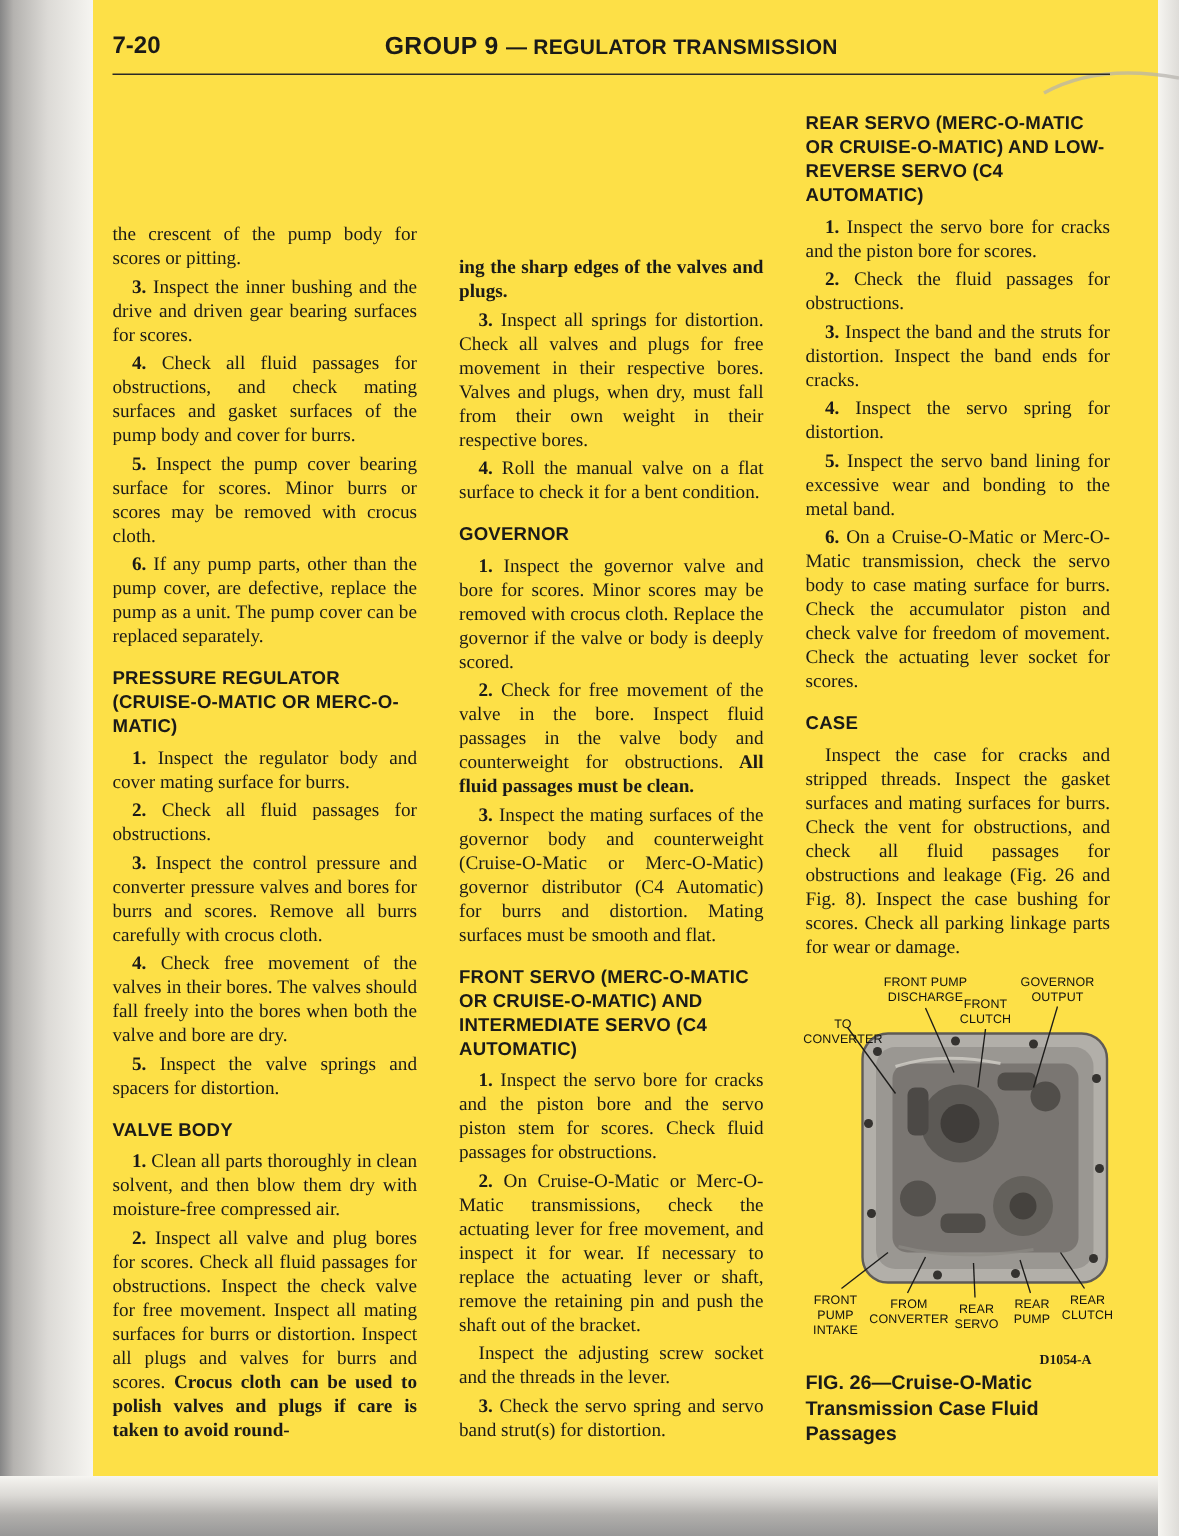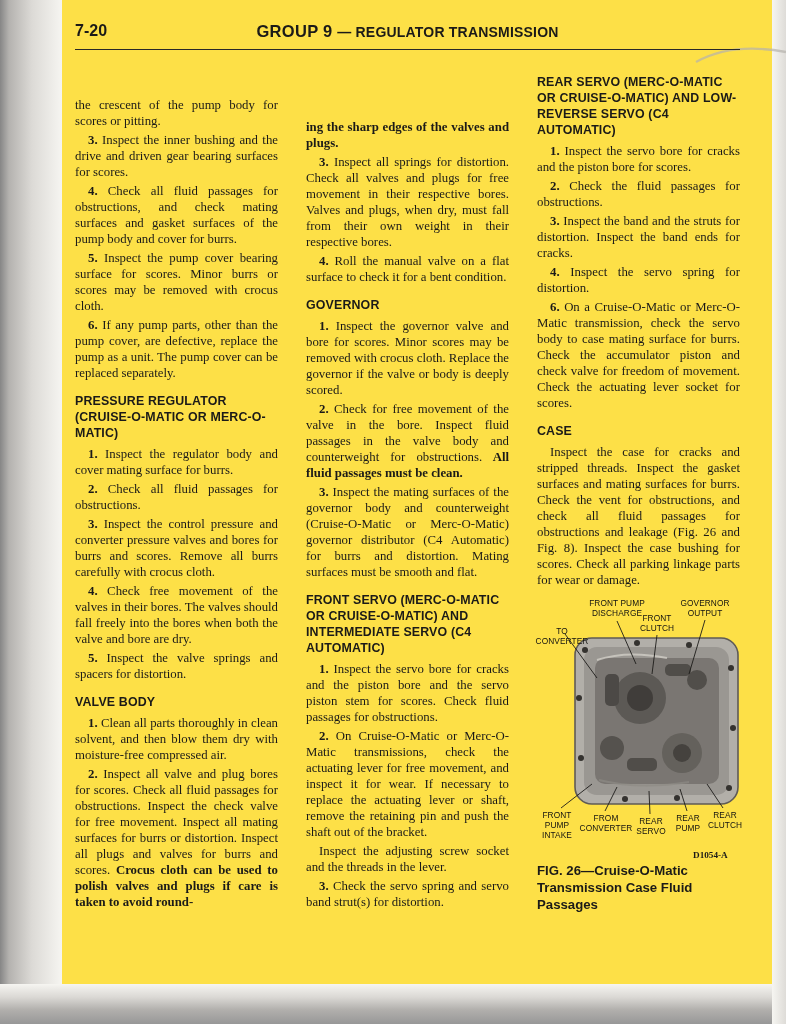--- a/index.html
+++ b/index.html
@@ -170,20 +170,21 @@
           <p class="para indent">Inspect the adjusting screw socket and the threads in the lever.</p>
           <p class="para indent"><strong class="step-num">3. </strong>Check the servo spring and servo band strut(s) for distortion.</p>
         </div>
       <div class="col">
         <div>
             <h3 class="sec-heading">REAR SERVO (MERC-O-MATIC OR CRUISE-O-MATIC) AND LOW-REVERSE SERVO (C4 AUTOMATIC)</h3>
             <p class="para indent"><strong class="step-num">1. </strong>Inspect the servo bore for cracks and the piston bore for scores.</p>
             <p class="para indent"><strong class="step-num">2. </strong>Check the fluid passages for obstructions.</p>
             <p class="para indent"><strong class="step-num">3. </strong>Inspect the band and the struts for distortion. Inspect the band ends for cracks.</p>
             <p class="para indent"><strong class="step-num">4. </strong>Inspect the servo spring for distortion.</p>
+            <p class="para indent"><strong class="step-num">5. </strong>Inspect the servo band lining for excessive wear and bonding to the metal band.</p>
             <p class="para indent"><strong class="step-num">6. </strong>On a Cruise-O-Matic or Merc-O-Matic transmission, check the servo body to case mating surface for burrs. Check the accumulator piston and check valve for freedom of movement. Check the actuating lever socket for scores.</p>
             <h3 class="sec-heading">CASE</h3>
             <p class="para indent">Inspect the case for cracks and stripped threads. Inspect the gasket surfaces and mating surfaces for burrs. Check the vent for obstructions, and check all fluid passages for obstructions and leakage (Fig. 26 and Fig. 8). Inspect the case bushing for scores. Check all parking linkage parts for wear or damage.</p>
           </div>
 
         <figure class="fig" style="margin-left:0; margin-right:0;">
           <svg width="203" height="258" viewBox="0 0 203 258">
 
             <g>
               <rect x="38" y="40" width="163" height="166" rx="17" fill="#b2afa9" stroke="#5f5b56" stroke-width="1.6"></rect>

